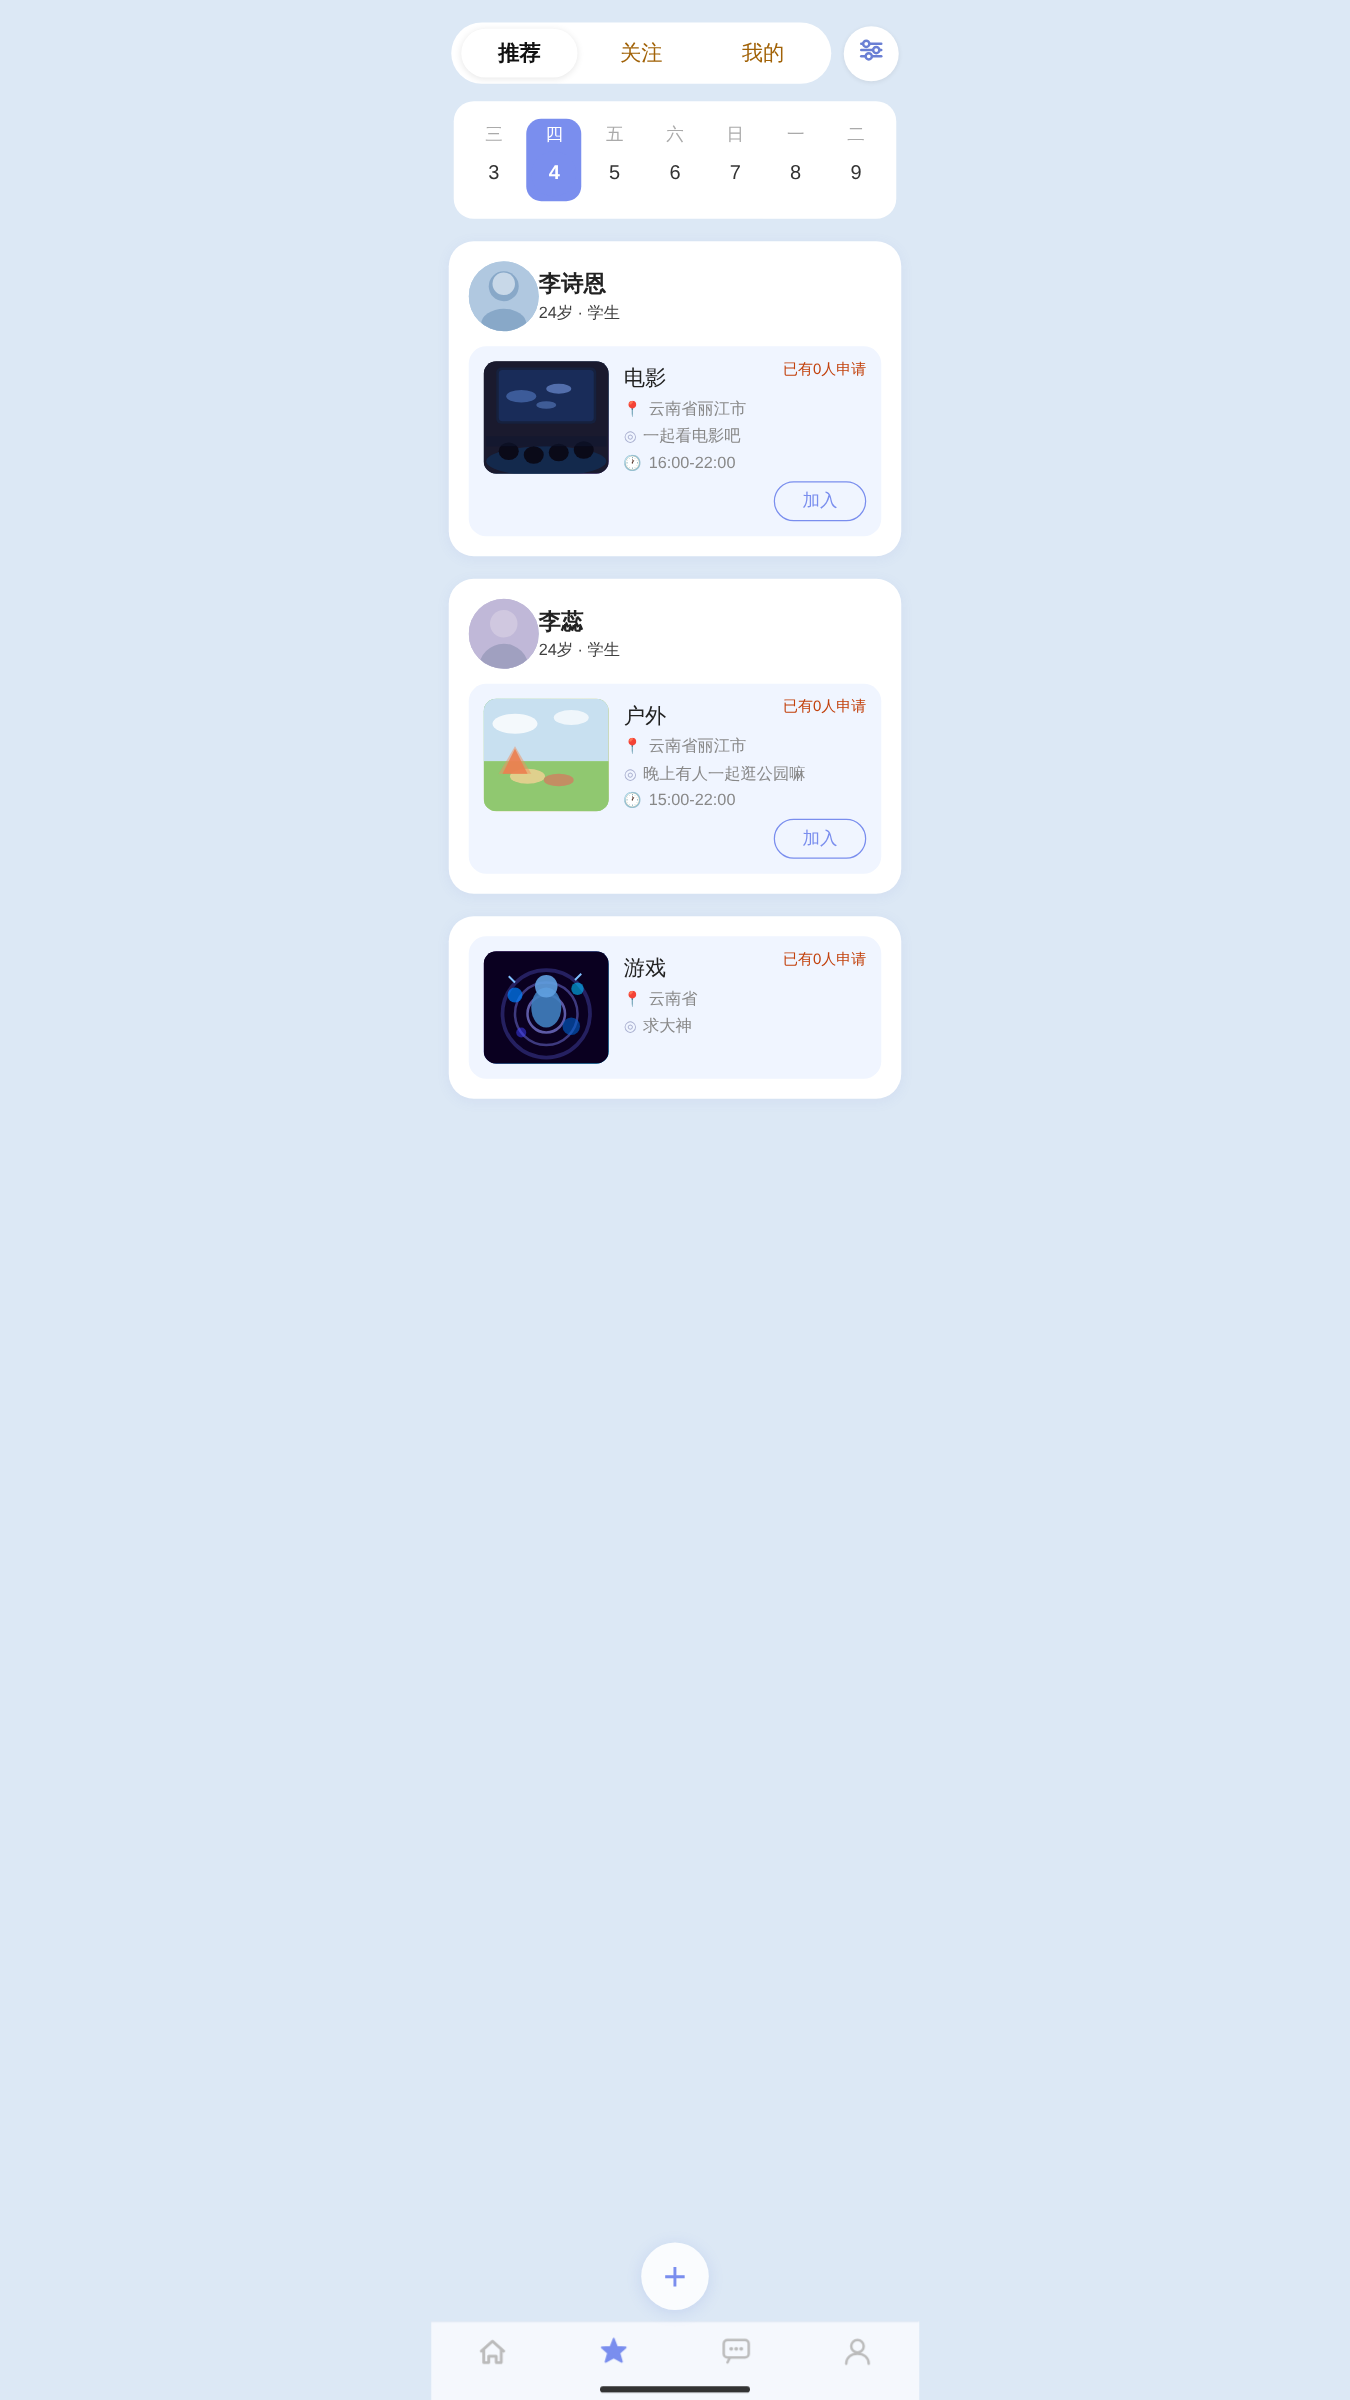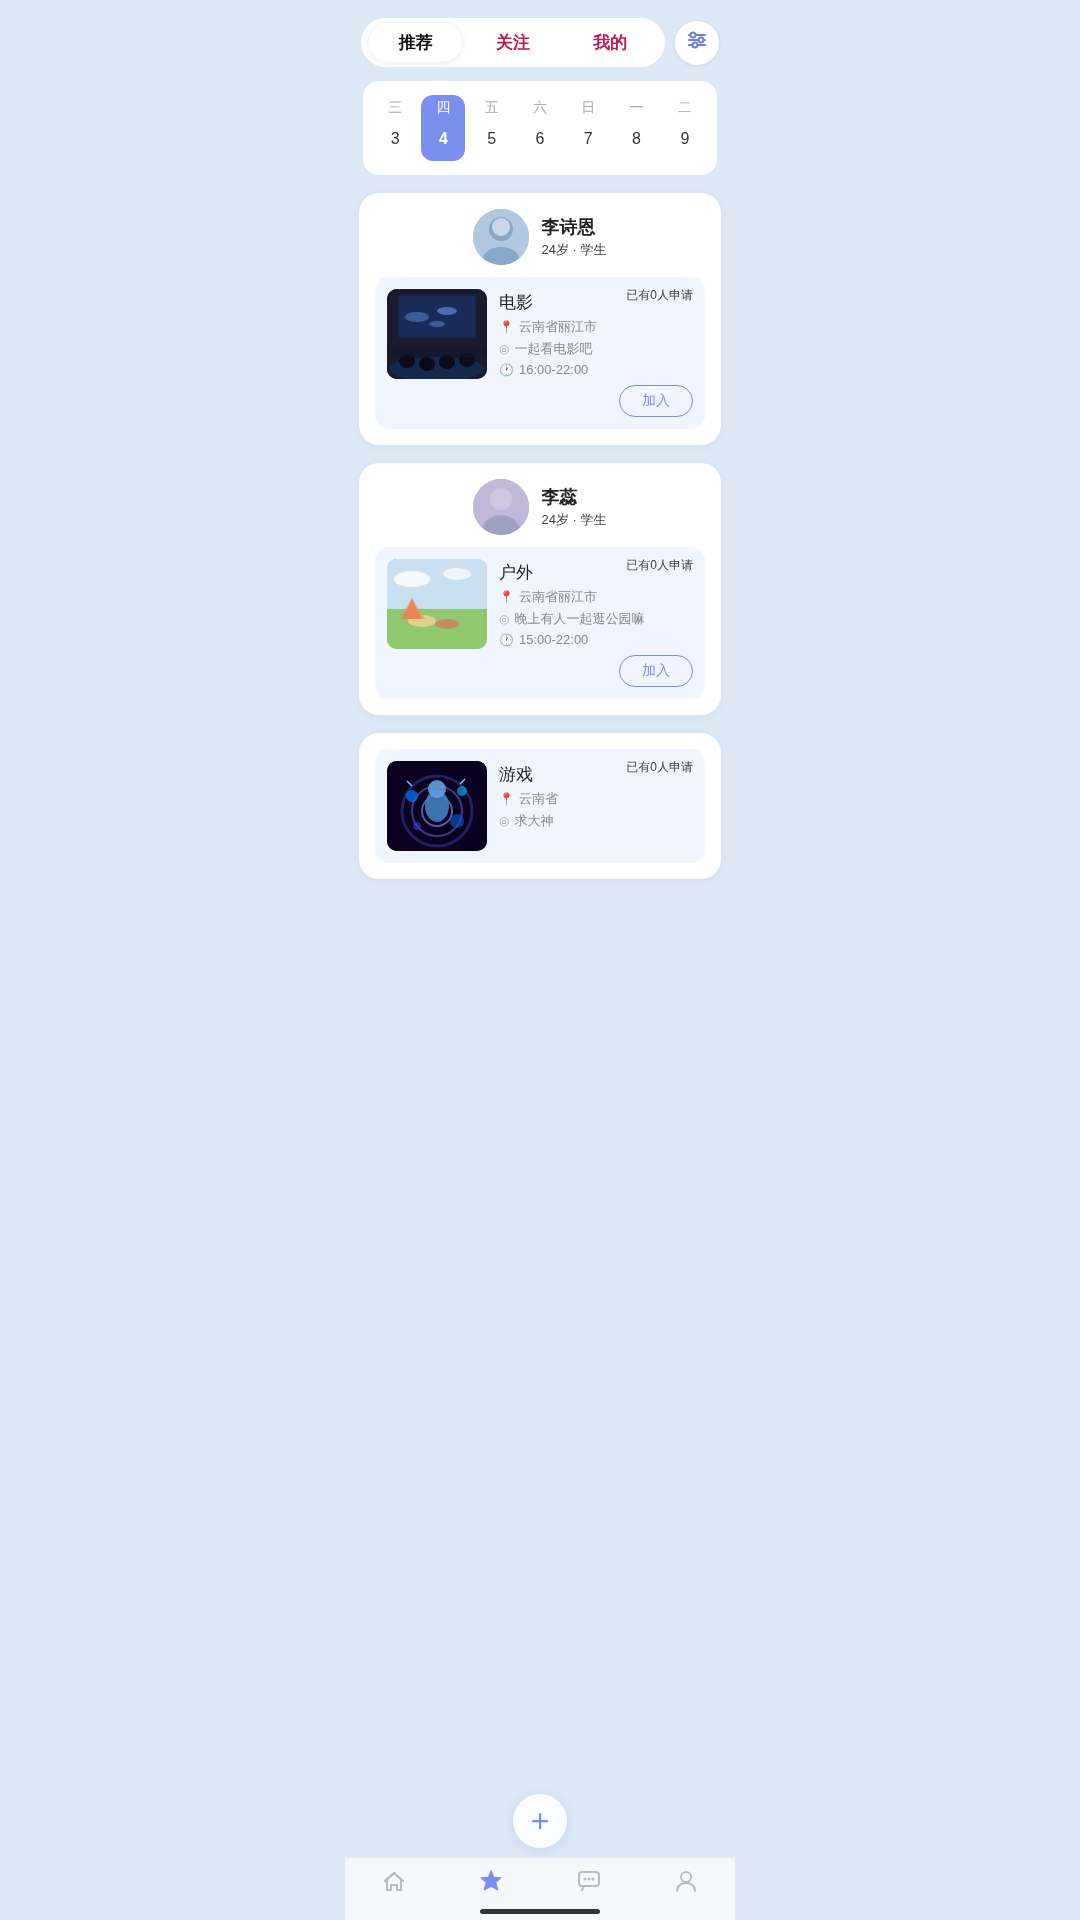--- a/index.html
+++ b/index.html
@@ -36,22 +36,22 @@
       gap: 4px;
       flex: 1;
       margin-right: 10px;
     }
     .nav-tab {
       flex: 1;
       text-align: center;
       padding: 8px 14px;
       border-radius: 50px;
       font-size: 17px;
-      font-weight: 700;
-      color: #be185d;
+      font-weight: 400;
+      color: #a16207;
       cursor: pointer;
     }
     .nav-tab.active {
       background: #fff;
       color: #111;
       font-weight: 700;
       box-shadow: 0 1px 6px rgba(0,0,0,0.10);
     }
     .filter-btn {
       width: 44px;
@@ -125,23 +125,22 @@
     }
     .user-card {
       background: #fff;
       border-radius: 20px;
       padding: 16px;
       box-shadow: 0 2px 10px rgba(100,120,200,0.07);
     }
     .user-header {
       display: flex;
       align-items: center;
-      gap: 12px;
+      gap: 0;
       margin-bottom: 12px;
-      justify-content: center;
     }
     .avatar {
       width: 56px;
       height: 56px;
       border-radius: 50%;
       overflow: hidden;
       flex-shrink: 0;
       background: #c8d8f0;
     }
     .avatar svg {
@@ -185,21 +184,21 @@
       flex: 1;
       display: flex;
       flex-direction: column;
       gap: 4px;
     }
     .activity-applicants {
       position: absolute;
       top: 10px;
       right: 12px;
       font-size: 12px;
-      color: #404040;
+      color: #c2410c;
     }
     .activity-title {
       font-size: 17px;
       font-weight: 400;
       color: #222;
       margin-top: 2px;
     }
     .activity-detail {
       display: flex;
       align-items: center;

